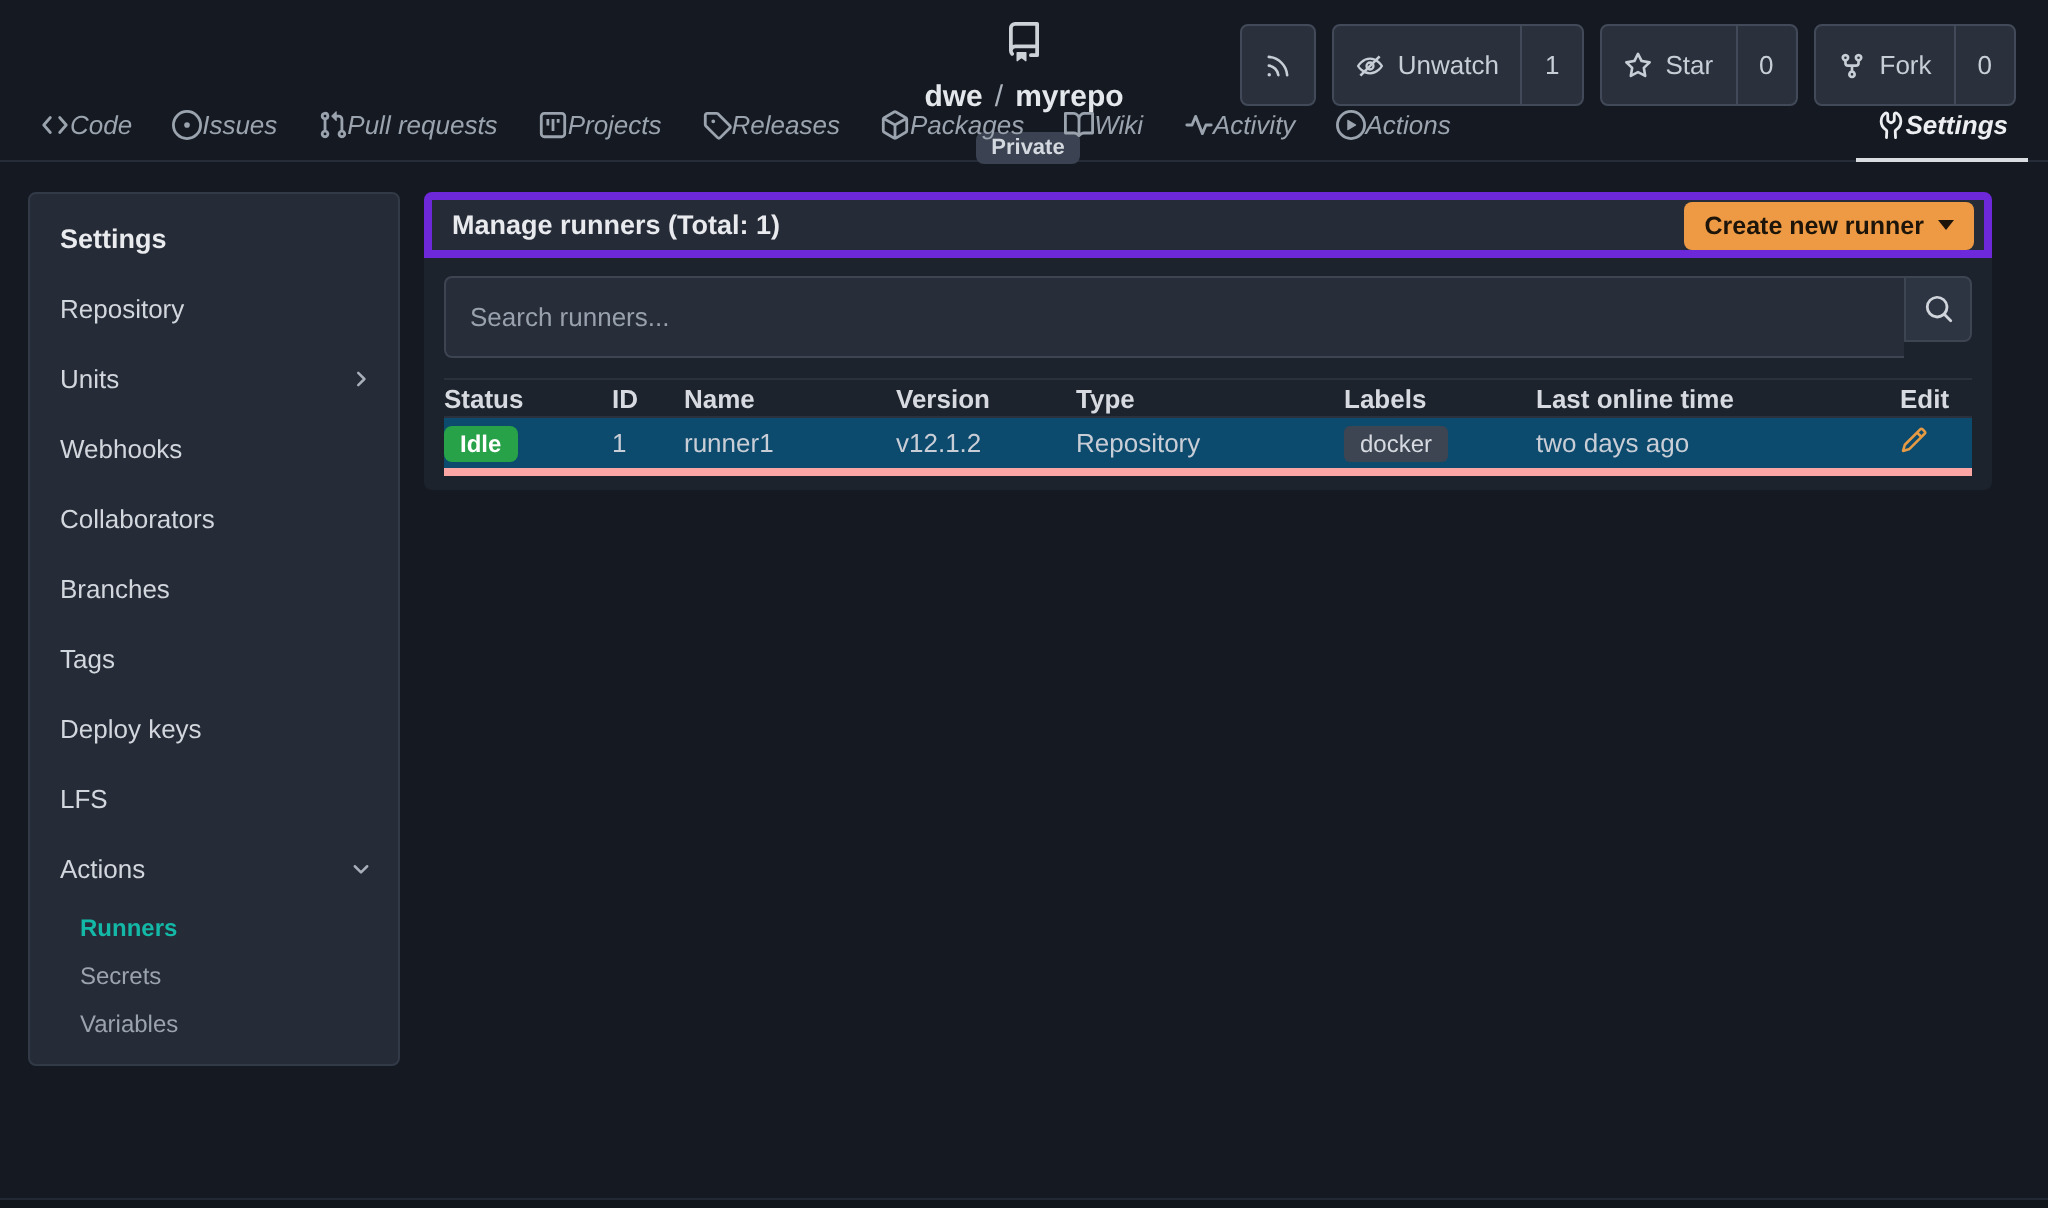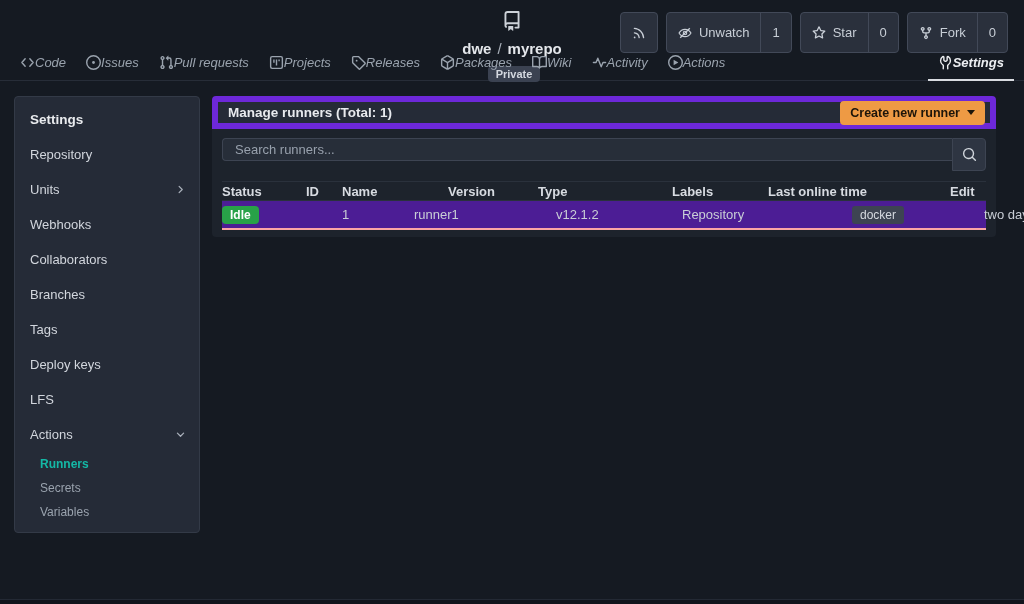--- a/index.html
+++ b/index.html
@@ -60,57 +60,57 @@
     padding:10px 13px 10px 15px; color:#d2d6dd; display:flex; align-items:center;
     justify-content:space-between; cursor:pointer;
   }
   .side-item .chev { color:#a9b0ba; }
   .side-sub { padding:5px 15px 5px 25px; color:#9aa3ae; font-size:12px; cursor:pointer; }
   .side-sub.active { color:#14b8a6; font-weight:700; }
 
   
   .main { flex:1; min-width:0; }
   .panel-header {
-    background:#252b37; border:6px solid #6d28d9; border-radius:4px 4px 0 0;
+    background:#252b37; border:4px solid #6d28d9; border-radius:4px 4px 0 0;
     padding:4px 5px 4px 10px; display:flex; align-items:center; justify-content:space-between;
     height:33px;
   }
   .panel-title { font-weight:700; color:#e8eaee; font-size:13.5px; }
   .create-btn {
     background:#ee9a44; color:#1d150a; font-weight:700; font-size:12.5px;
     border:none; border-radius:4px; padding:5px 10px; display:flex; align-items:center; gap:7px;
     cursor:pointer; font-family:"Liberation Sans", sans-serif;
   }
   .caret-down { width:0; height:0; border-left:4px solid transparent; border-right:4px solid transparent; border-top:5px solid #1d150a; }
 
   .segment { background:#1d232c; padding:9px 10px 7px 10px; border-radius:0 0 4px 4px; }
   .search-row { display:flex; }
   .search-input {
     flex:1; background:#272e39; border:1px solid #3d4452; border-right:none;
     border-radius:4px 0 0 4px; padding:8px 12px; color:#e0e3e8; font-size:13px;
-    font-family:"Liberation Sans", sans-serif; outline:none; height:23px;
+    font-family:"Liberation Sans", sans-serif; outline:none; height:41px;
   }
   .search-input::placeholder { color:#98a1ad; }
   .search-btn {
     width:34px; height:33px; background:#2e3542; border:1px solid #3d4452;
     border-radius:0 4px 4px 0; display:flex; align-items:center; justify-content:center;
     color:#d0d5db; cursor:pointer;
   }
 
   .runner-table { margin-top:10px; }
   .tr {
     display:grid;
     grid-template-columns:84px 36px 106px 90px 134px 96px 182px 1fr;
     align-items:center;
   }
   .tr.head {
     color:#d7dbe1; font-weight:700; height:20px;
     border-top:1px solid #2a313c; border-bottom:1px solid #2a313c;
   }
-  .tr.data { height:29px; background:#4c1d95; border-bottom:2px solid #fca5a5; color:#c9ced6;gap:36px; }
+  .tr.data { height:29px; background:#0c4a6e; border-bottom:4px solid #fca5a5; color:#c9ced6; }
   .cell { padding-left:0; overflow:hidden; text-overflow:ellipsis; white-space:nowrap; }
   .status-badge {
     display:inline-block; background:#28a248; color:#ffffff; font-size:12px; font-weight:700;
     padding:2px 8px; border-radius:4px;
   }
   .label-chip {
     display:inline-block; background:#3d4452; color:#d6dae0; font-size:12px;
     padding:2px 8px; border-radius:3px;
   }
   .edit-btn { color:#e59a43; cursor:pointer; background:none; border:none; padding:0; }

